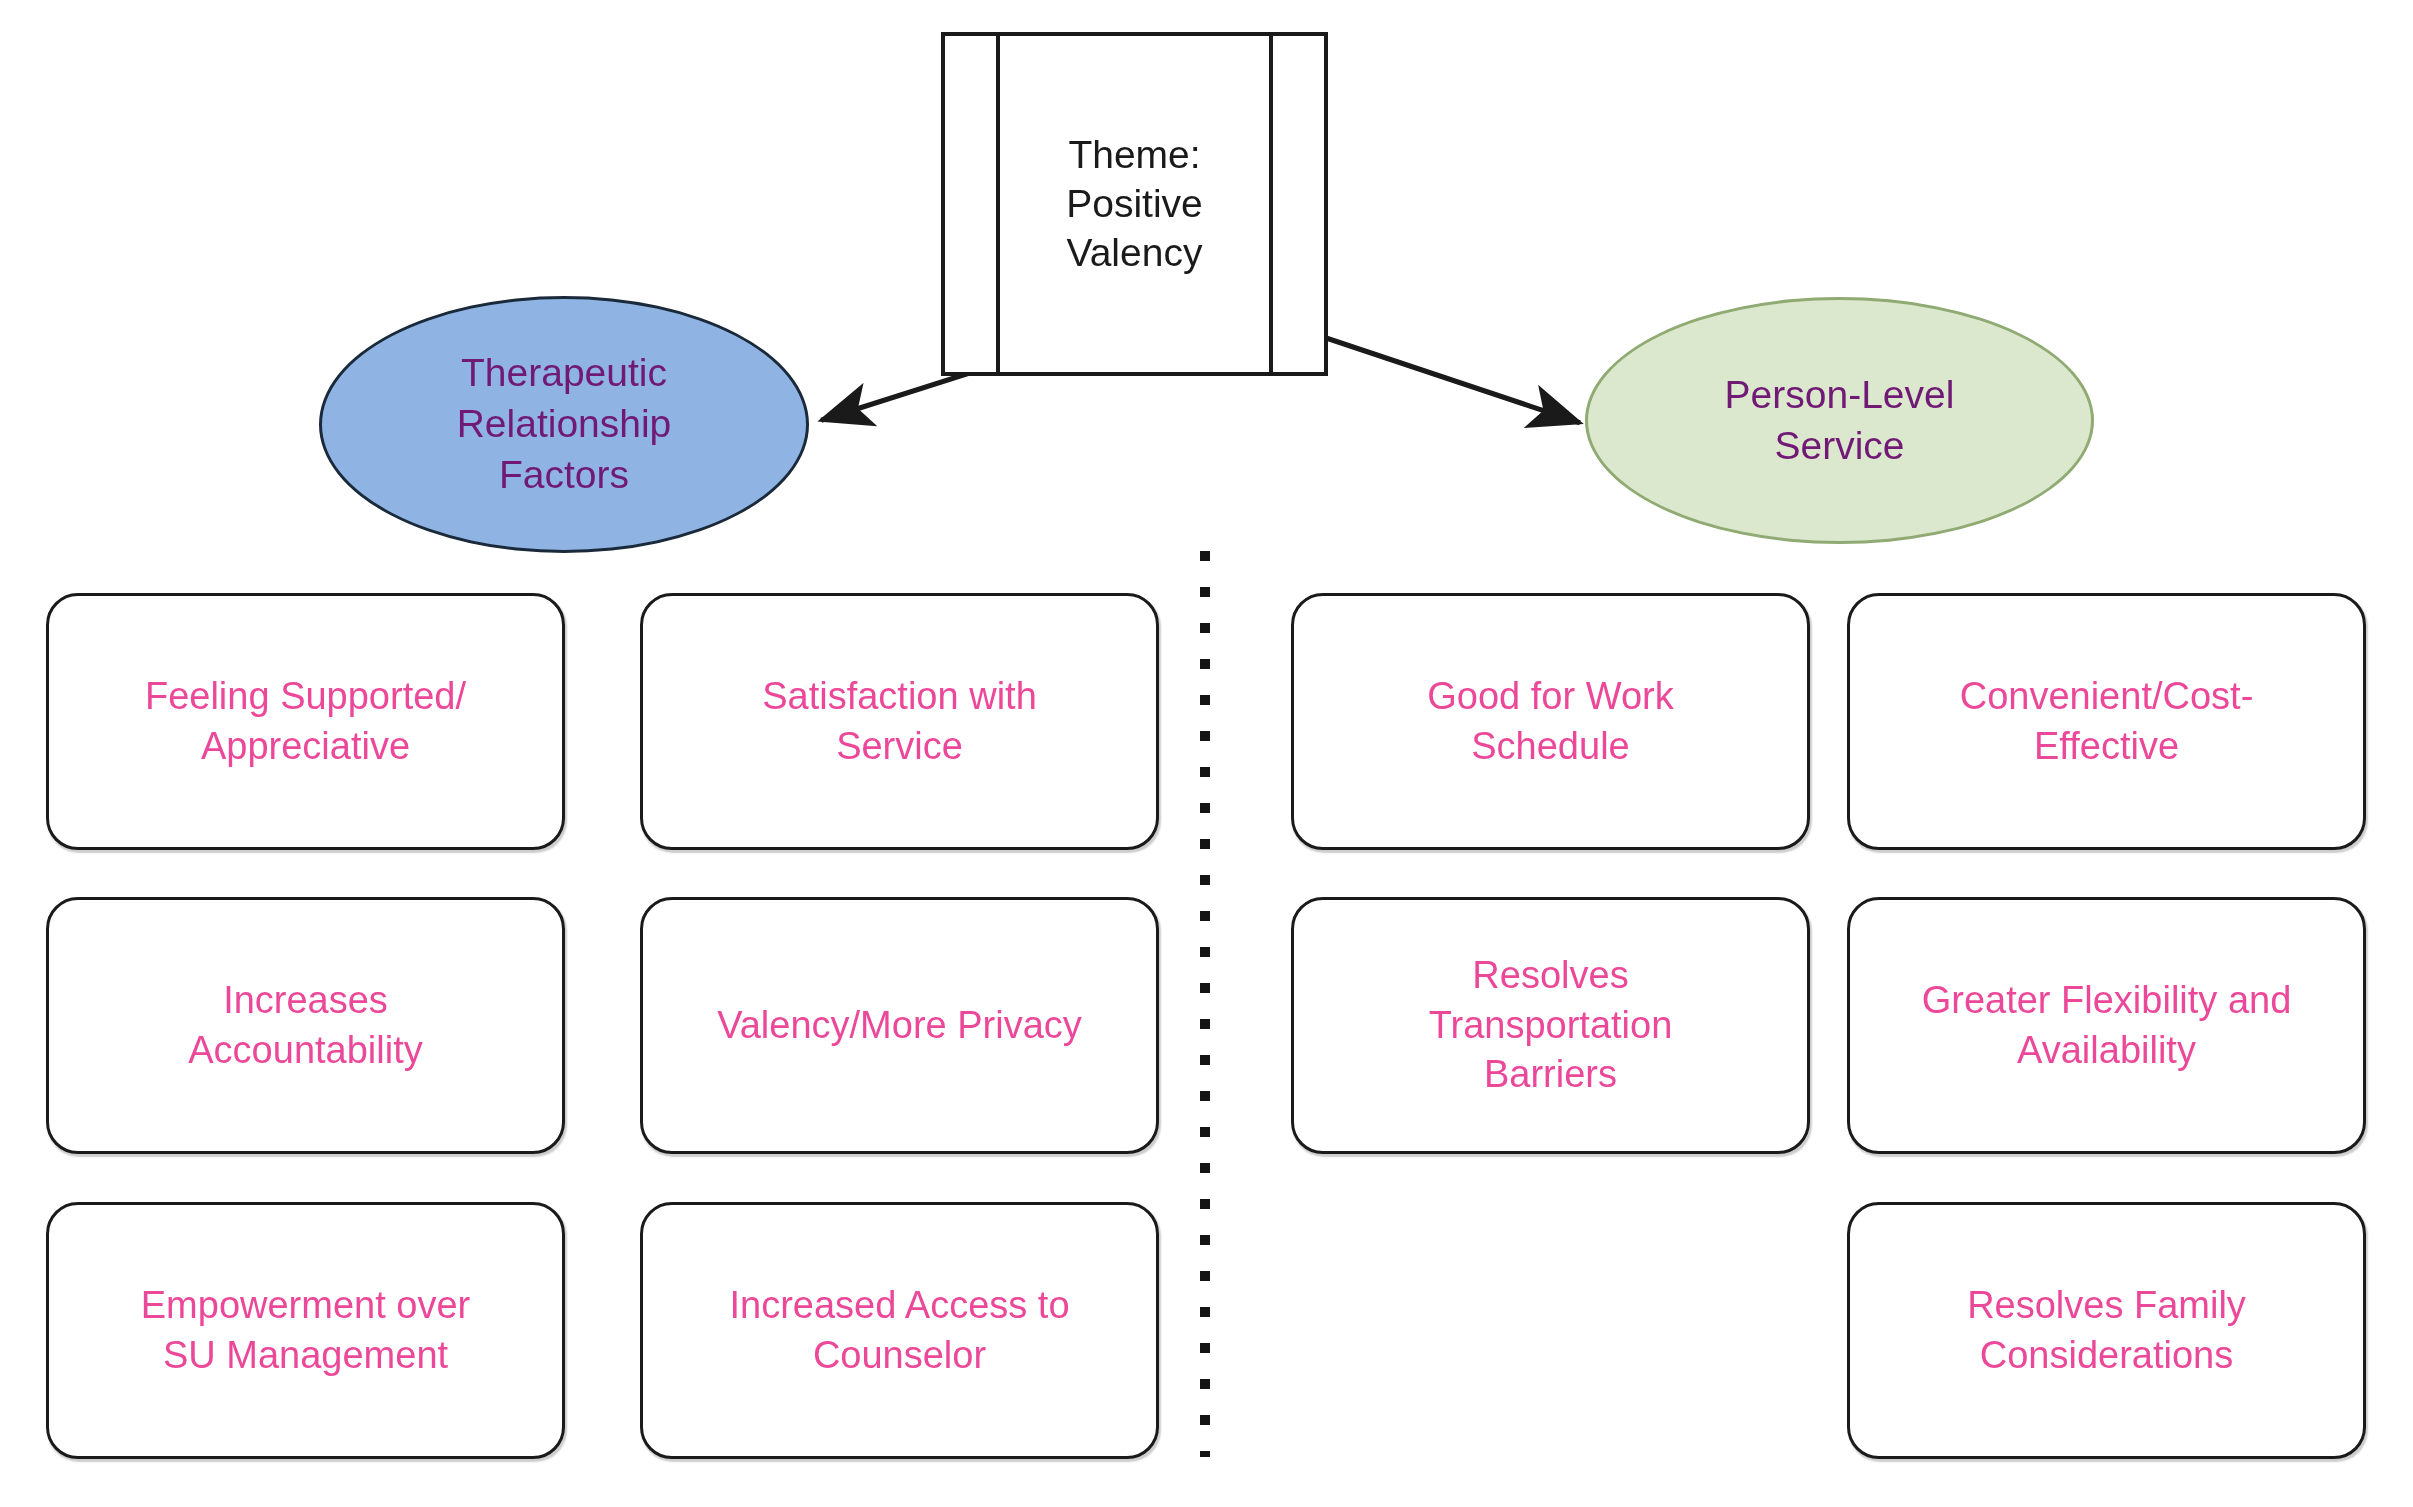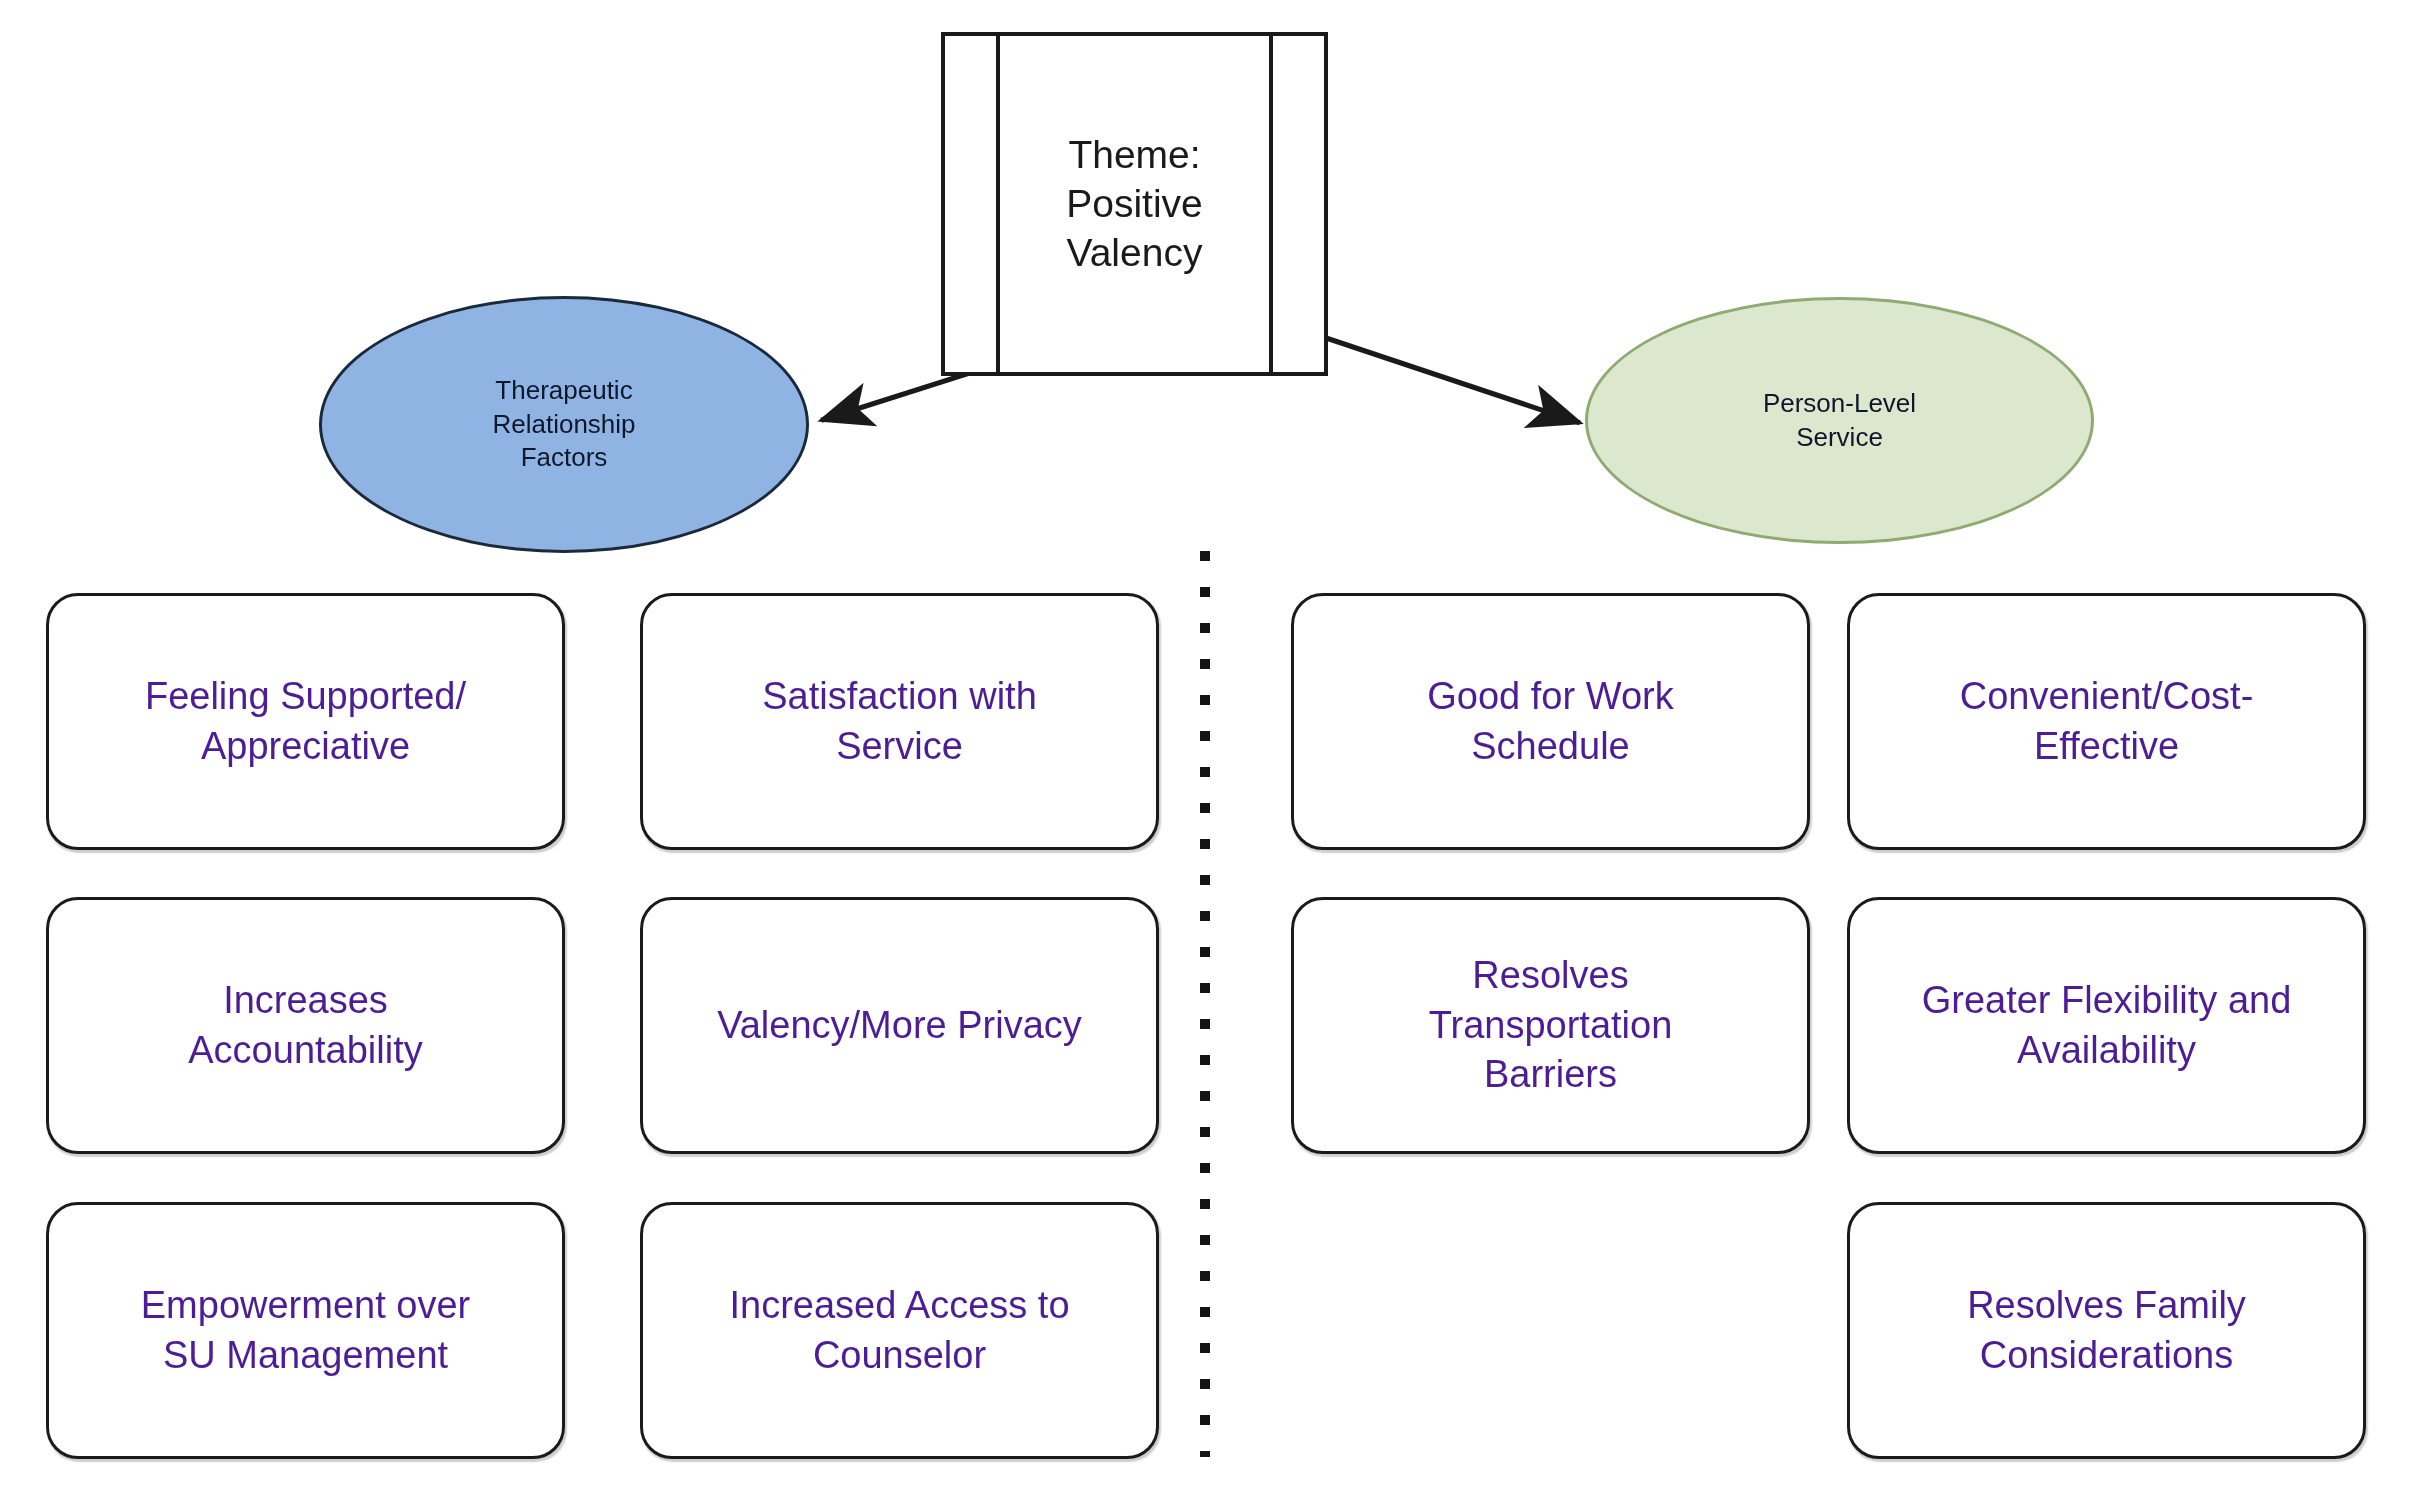--- a/index.html
+++ b/index.html
@@ -54,24 +54,24 @@
   .ellipse {
     position: absolute;
     border-radius: 50%;
     box-sizing: border-box;
     display: flex;
     align-items: center;
     justify-content: center;
     text-align: center;
   }
   .ellipse .ell-label {
-    font-size: 26px;
+    font-size: 39px;
     line-height: 1.3;
     white-space: pre-line;
-    color: #0f172a;
+    color: #701a75;
   }
   #ellipse-therapeutic {
     left: 319px;
     top: 296px;
     width: 490px;
     height: 257px;
     background: #8FB4E3;
     border: 3.4px solid #1b2a3a;
   }
   #ellipse-person {
@@ -105,21 +105,21 @@
     display: flex;
     align-items: center;
     justify-content: center;
     text-align: center;
     padding: 0 15px;
     box-shadow: 1.7px 2.5px 1.7px rgba(0,0,0,0.20);
   }
   .leaf .leaf-label {
     font-size: 38px;
     line-height: 1.30;
-    color: #4c1d95;
+    color: #ec4899;
     white-space: pre-line;
   }
 
   
   .col1 { left: 46px;   width: 519px; }
   .col2 { left: 602px;  width: 519px; margin-left: 38px; }
   .col3 { left: 1291px; width: 519px; }
   .col4 { left: 1847px; width: 519px; }
   
   .row1 { top: 593px;  height: 257px; }

